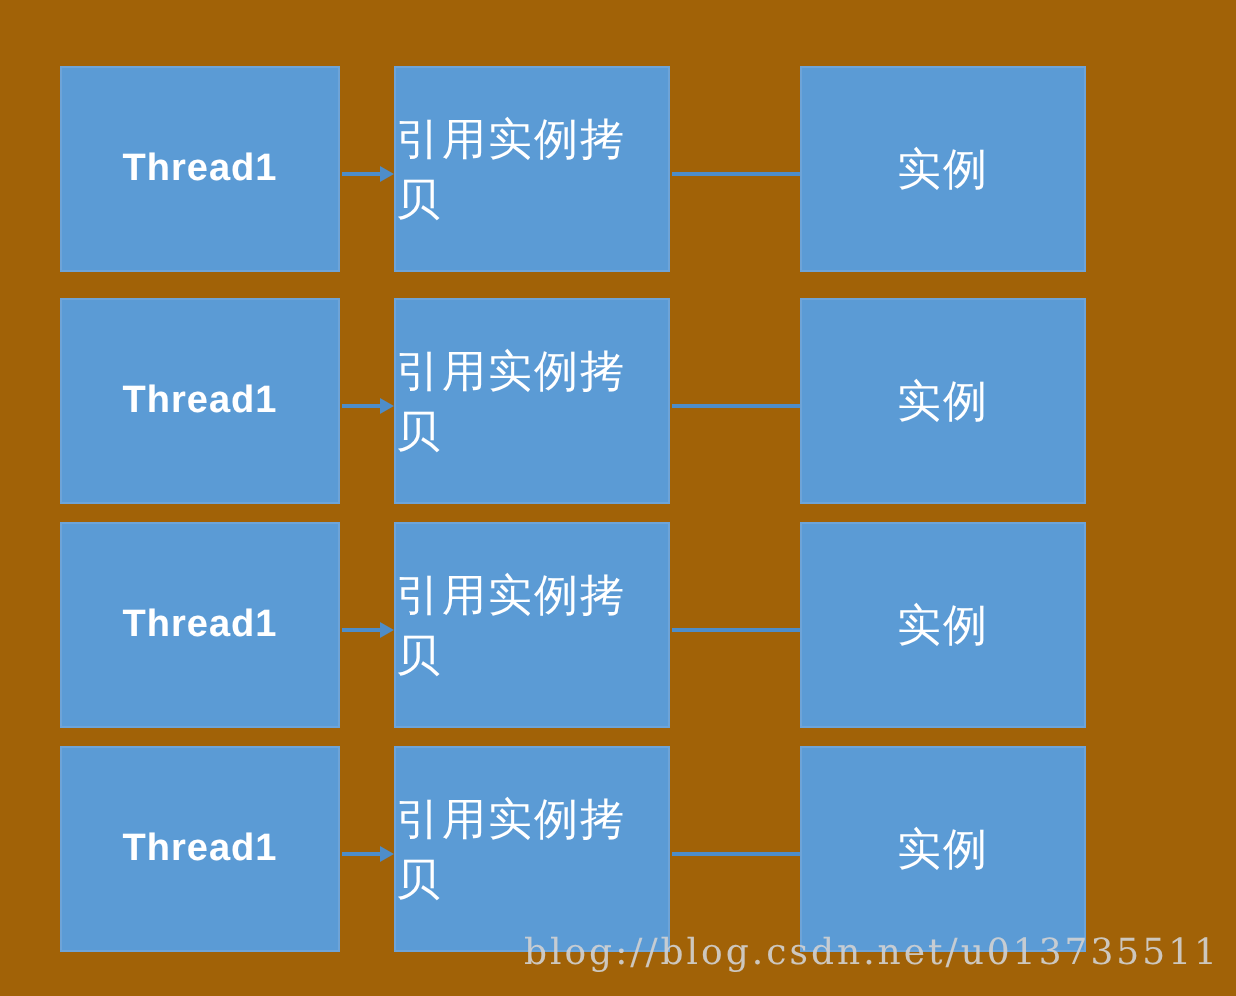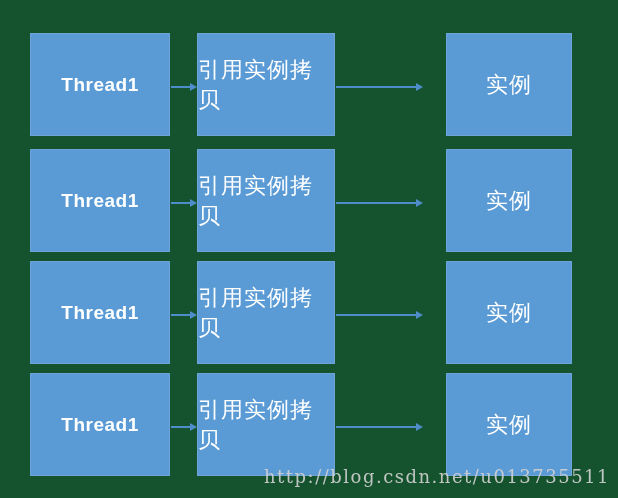--- a/index.html
+++ b/index.html
@@ -6,36 +6,36 @@
     --box-fill:#5B9BD5;
     --box-border:#6EA4D8;
     --arrow:#4E8DC9;
     --label:#FFFFFF;
     --watermark:#D2D2D2;
   }
   html,body{margin:0;padding:0;background:#ffffff;}
   .canvas{
     position:relative;
     width:618px;height:498px;
-    background:#14532d;
+    background:#a16207;
     overflow:hidden;
     font-family:"Liberation Sans","DejaVu Sans",sans-serif;
   }
   .row{position:absolute;left:0;width:618px;height:103px;}
   .box{
     position:absolute;top:0;height:100%;
     background:var(--box-fill);
     border:1px solid var(--box-border);
     box-sizing:border-box;
     display:flex;align-items:center;justify-content:center;
     color:var(--label);
   }
   .box-thread{left:30px;width:140px;}
   .box-copy{left:197px;width:138px;}
-  .box-instance{left:446px;width:126px;}
+  .box-instance{left:400px;width:143px;}
   .label-en{font-size:19px;font-weight:600;letter-spacing:.5px;}
   .label-zh{font-size:22px;font-weight:400;letter-spacing:1px;}
   .arrow{
     position:absolute;top:50%;height:0;
     border-top:2px solid var(--arrow);
     margin-top:1px;
   }
   .arrow::after{
     content:"";position:absolute;right:-7px;top:-5px;
     width:0;height:0;
@@ -108,14 +108,14 @@
     <div class="arrow arrow-short"></div>
     <div class="box box-copy">
       <span class="label-zh">引用实例拷贝</span>
     </div>
     <div class="arrow arrow-long"></div>
     <div class="box box-instance">
       <span class="label-zh">实例</span>
     </div>
   </div>
 
-  <div class="watermark">http://blog.csdn.net/u013735511</div>
+  <div class="watermark">blog://blog.csdn.net/u013735511</div>
 </div>
 
 </body></html>

